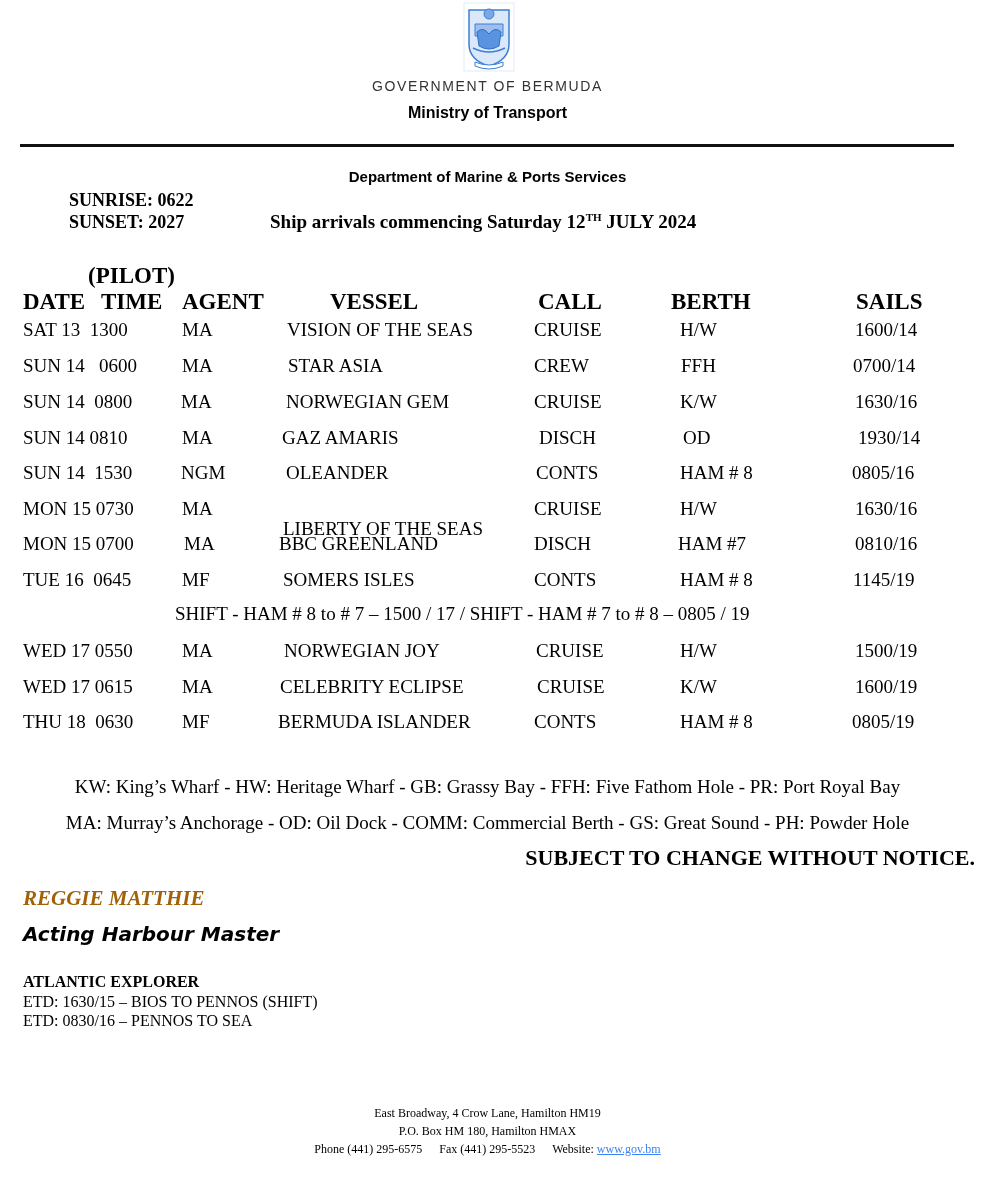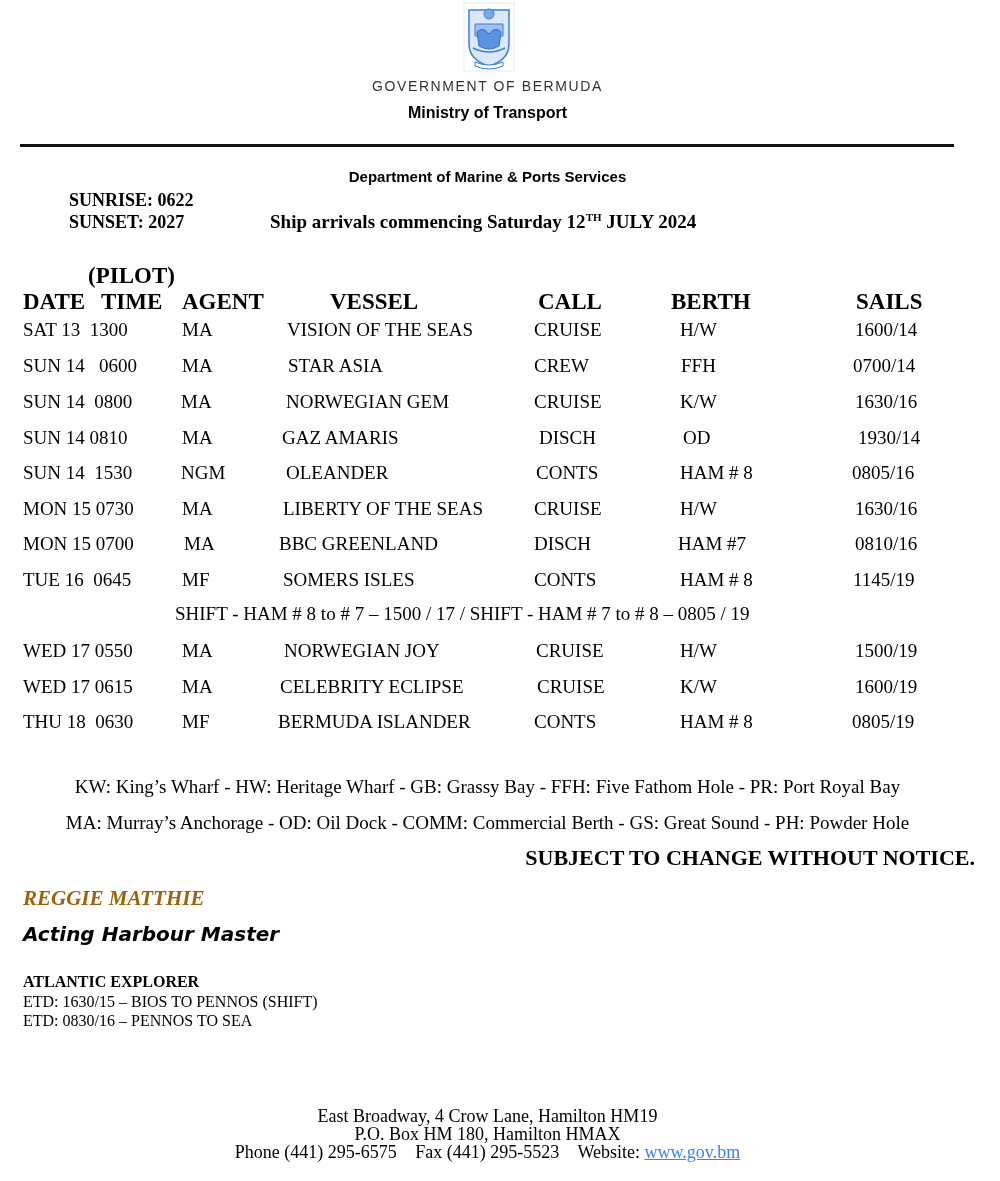--- a/index.html
+++ b/index.html
@@ -16,21 +16,21 @@
   .pilot { left: 88px; top: 263px; font-weight: bold; font-size: 23px; }
   .hdr { top: 289px; font-weight: bold; font-size: 23px; }
   .cell { font-size: 19px; }
   .shift { left: 175px; top: 603px; font-size: 19px; }
   .legend { left: 0; width: 975px; text-align: center; font-size: 19px; }
   .notice { left: 0; width: 975px; top: 845px; text-align: right; font-weight: bold; font-size: 22px; }
   .sig-name { left: 23px; top: 886px; font-weight: bold; font-style: italic; font-size: 21px; color: #a16207; }
   .sig-title { left: 23px; top: 922px; font-family: "DejaVu Sans", sans-serif; font-weight: bold; font-style: italic; font-size: 20px; }
   .atl { left: 23px; top: 973px; font-weight: bold; font-size: 16px; }
   .etd { left: 23px; font-size: 16px; }
-  .foot { left: 0; width: 975px; text-align: center; font-size: 18px; }
+  .foot { left: 0; width: 975px; text-align: center; font-size: 12px; }
   .foot a { color: #3b82f6; text-decoration: underline; }
   .gap { display: inline-block; width: 14px; }
 </style>
 </head>
 <body>
 
 <div class="abs logo">
   <svg width="52" height="70" viewBox="0 0 52 70">
     <rect x="1" y="1" width="50" height="68" fill="none" stroke="#e2ebf7"></rect>
     <path d="M6 8 H46 V42 Q46 58 26 64 Q6 58 6 42 Z" fill="#dbe8fa" stroke="#3d7fd6" stroke-width="1.5"></path>
@@ -98,21 +98,21 @@
     <div class="abs cell" style="left:23px;top:462px;white-space:pre">SUN 14  1530</div>
     <div class="abs cell" style="left:181px;top:462px">NGM</div>
     <div class="abs cell" style="left:286px;top:462px">OLEANDER</div>
     <div class="abs cell" style="left:536px;top:462px">CONTS</div>
     <div class="abs cell" style="left:680px;top:462px">HAM # 8</div>
     <div class="abs cell" style="left:852px;top:462px">0805/16</div>
   </div>
   <div>
     <div class="abs cell" style="left:23px;top:498px;white-space:pre">MON 15 0730</div>
     <div class="abs cell" style="left:182px;top:498px">MA</div>
-    <div class="abs cell" style="left:283px;top:498px">LIBERTY OF THE SEAS</div>
+    <div class="abs cell" style="left:283px;top:518px">LIBERTY OF THE SEAS</div>
     <div class="abs cell" style="left:534px;top:498px">CRUISE</div>
     <div class="abs cell" style="left:680px;top:498px">H/W</div>
     <div class="abs cell" style="left:855px;top:498px">1630/16</div>
   </div>
   <div>
     <div class="abs cell" style="left:23px;top:533px;white-space:pre">MON 15 0700</div>
     <div class="abs cell" style="left:184px;top:533px">MA</div>
     <div class="abs cell" style="left:279px;top:533px">BBC GREENLAND</div>
     <div class="abs cell" style="left:534px;top:533px">DISCH</div>
     <div class="abs cell" style="left:678px;top:533px">HAM #7</div>

